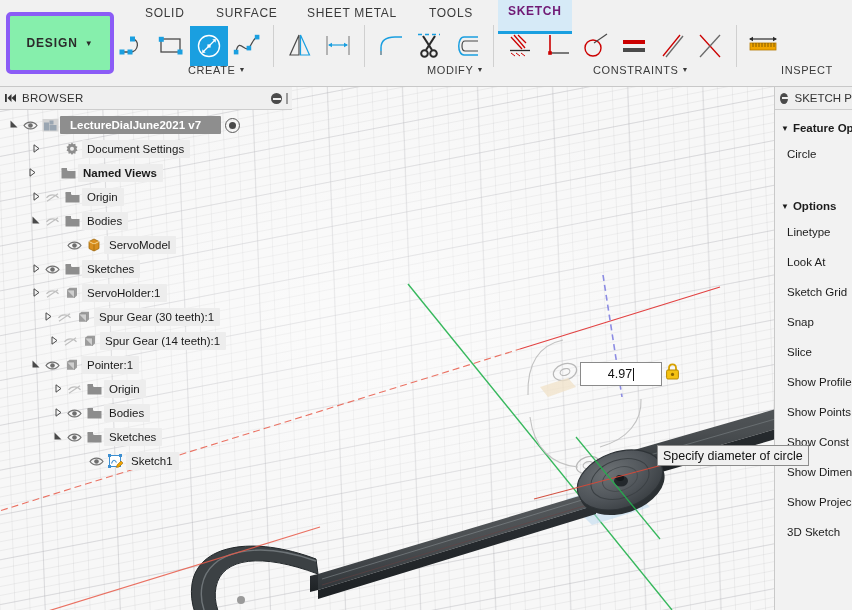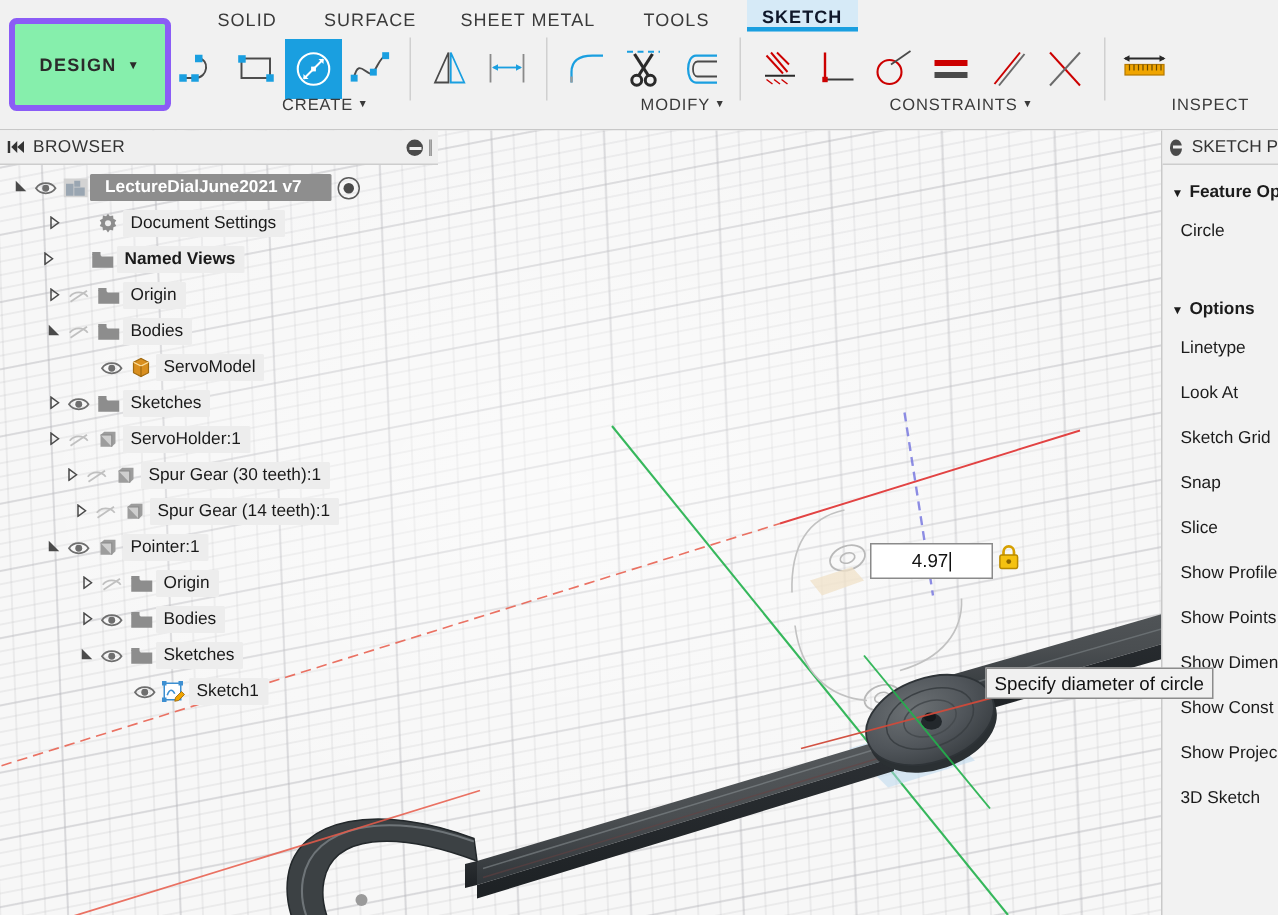--- a/index.html
+++ b/index.html
@@ -30,22 +30,22 @@
   .tabrow {
     position: absolute; left: 0; top: 0; height: 26px; width: 100%;
     display: flex; align-items: flex-start;
   }
   .tab {
     font-size: 12px; letter-spacing: .7px; color: #3a3a3a;
     padding: 4px 10px 5px 10px; position: absolute; top: 2px;
     white-space: nowrap;
   }
   .tab.active {
-    background: #d6eaf7; color: #0f172a; font-weight: bold;
-    border-bottom: 3px solid #1a9fe0; padding-bottom: 0;
+    background: #d6eaf7; color: #701a75; font-weight: bold;
+    border-bottom: 3px solid #1a9fe0; padding-bottom: 13px;
   }
 
   .iconrow {
     position: absolute; left: 0; top: 24px; height: 44px;
     display: flex; align-items: center;
   }
   .ticon {
     width: 38px; height: 40px; display: flex; align-items: center; justify-content: center;
     flex: 0 0 auto;
   }
@@ -731,22 +731,22 @@
         <span>Options</span>
       </div>
       <div id="palopts">
           <div class="pal-item">Linetype</div>
           <div class="pal-item">Look At</div>
           <div class="pal-item">Sketch Grid</div>
           <div class="pal-item">Snap</div>
           <div class="pal-item">Slice</div>
           <div class="pal-item">Show Profile</div>
           <div class="pal-item">Show Points</div>
+          <div class="pal-item">Show Const</div>
           <div class="pal-item">Show Dimen</div>
-          <div class="pal-item">Show Const</div>
           <div class="pal-item">Show Projec</div>
           <div class="pal-item">3D Sketch</div>
         </div>
     </div>
   </div>
 
   <div class="dim-input">
     <span>4.97</span>
       <span class="caretbar"></span>
   </div>

